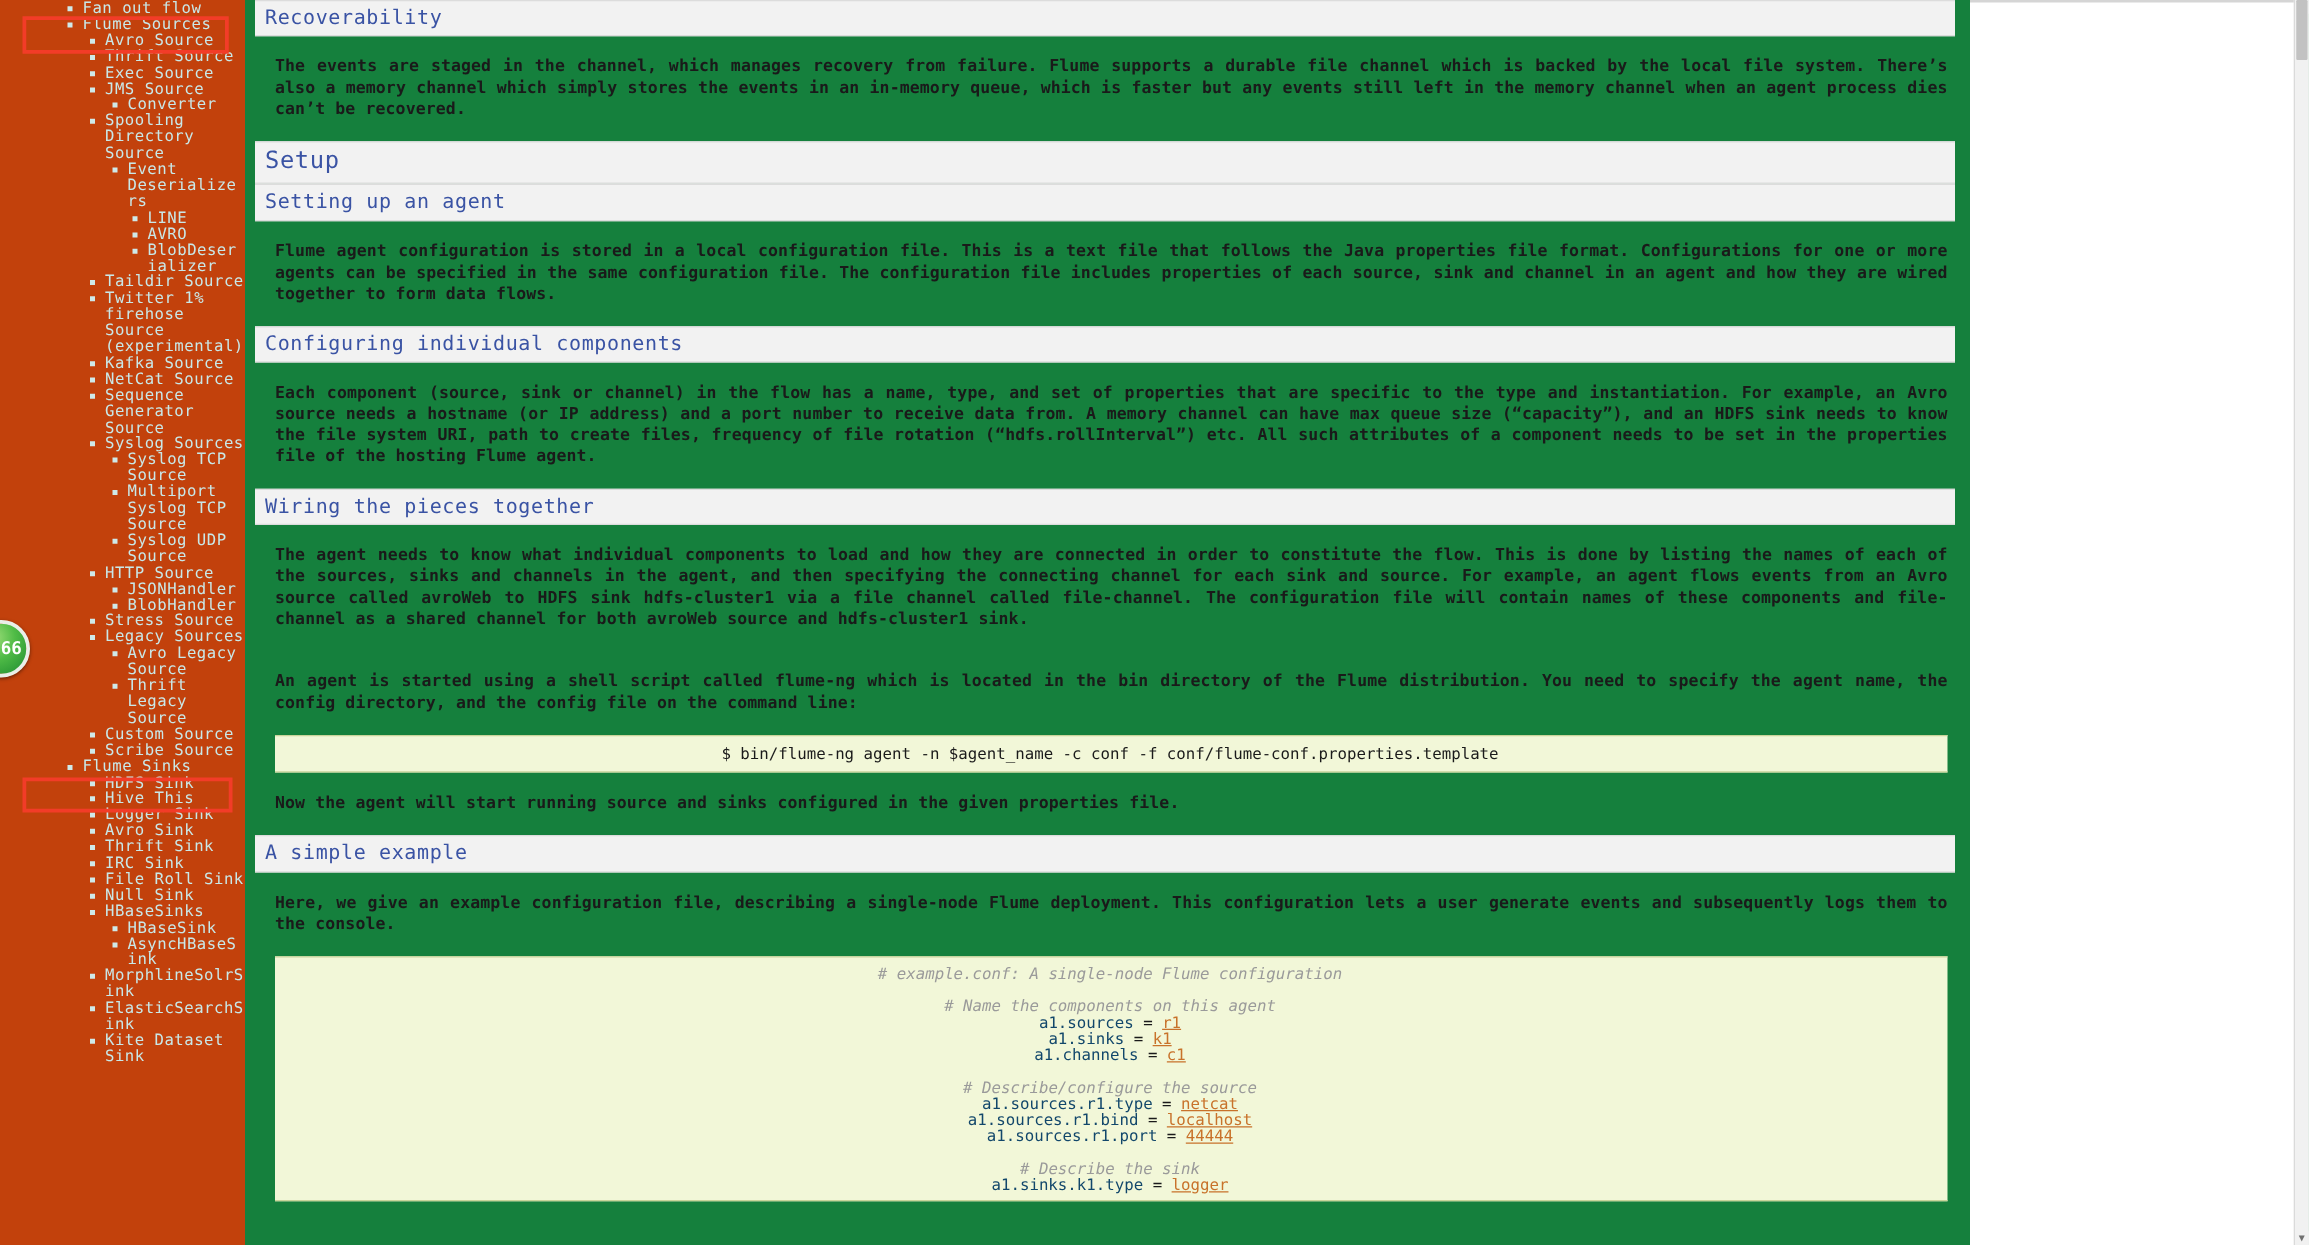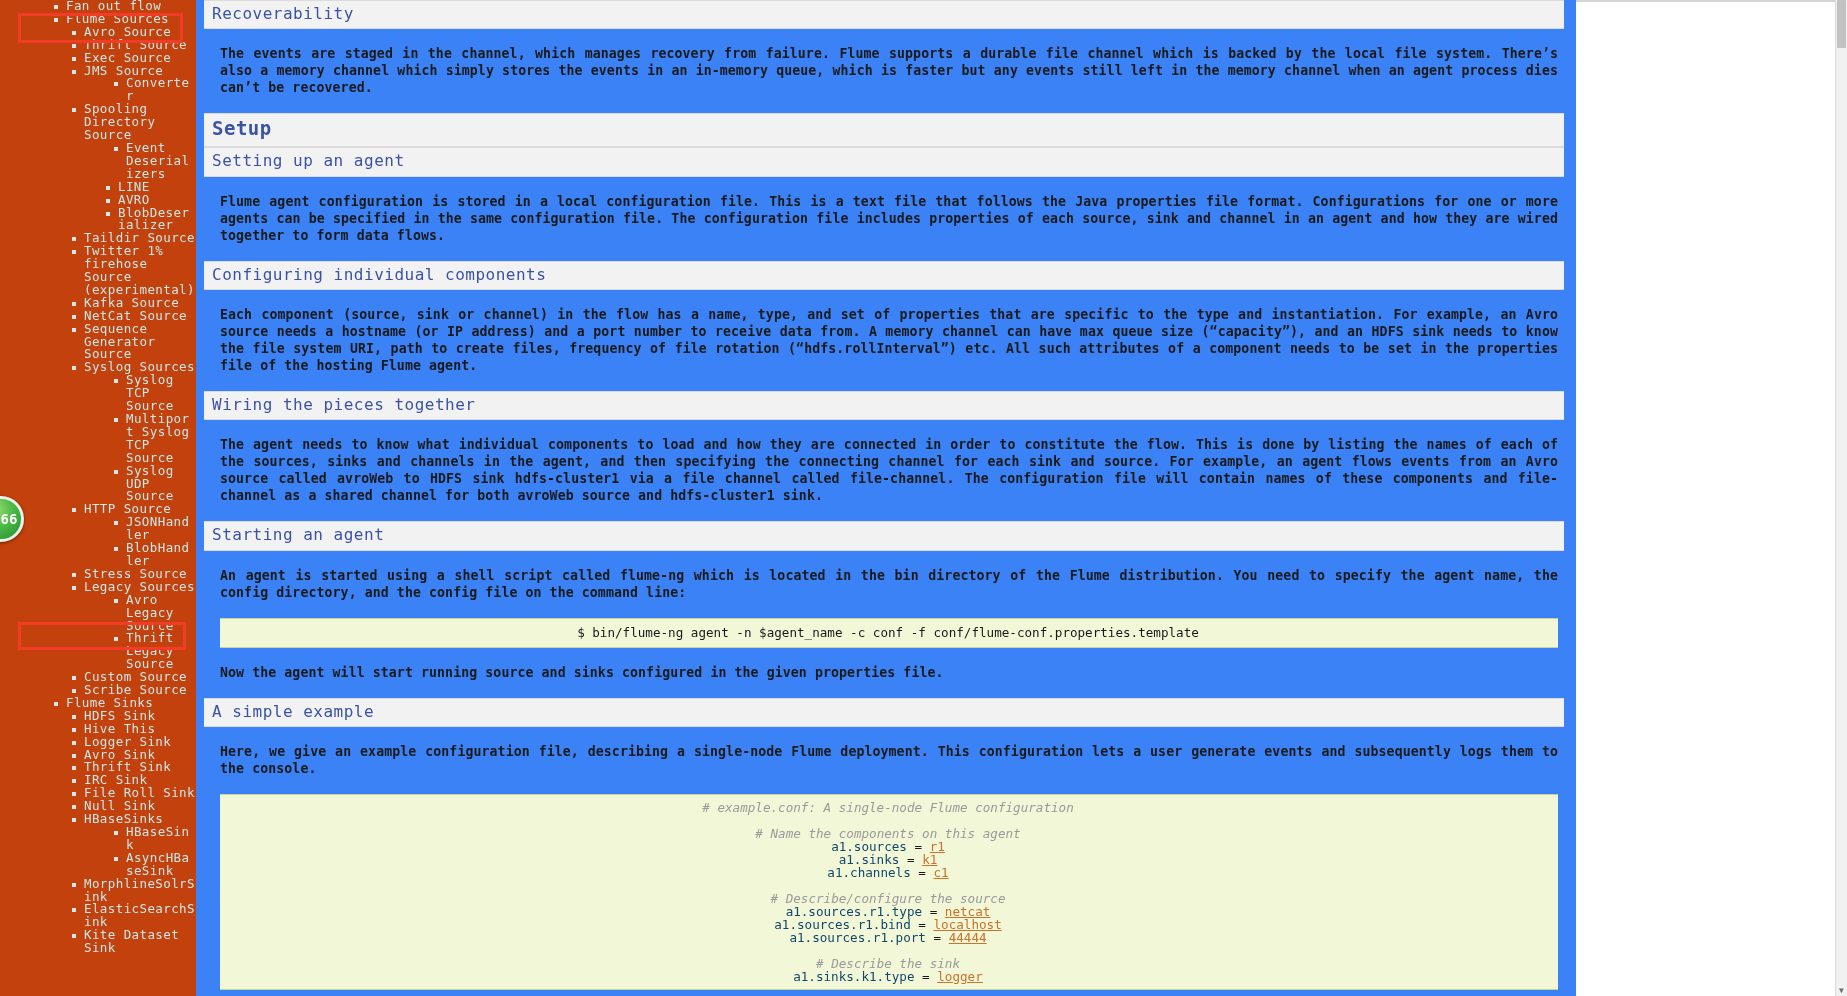--- a/index.html
+++ b/index.html
@@ -31,21 +31,21 @@
   .nav .bullet{
     position:absolute;
     width:4px;height:4px;background:#cfe9e9;
     top:5px;
   }
   
   .l1{padding-left:66px;}
   .l1>.bullet{left:54px;}
   .l2{padding-left:84px;}
   .l2>.bullet{left:72px;}
-  .l3{padding-left:102px;margin-left:24px;}
+  .l3{padding-left:102px;}
   .l3>.bullet{left:90px;}
   .l4{padding-left:118px;}
   .l4>.bullet{left:106px;}
 
   .red-box{
     position:absolute;
     border:3px solid #f23c28;
     box-sizing:border-box;
     pointer-events:none;
   }
@@ -61,28 +61,28 @@
     color:#ffffff;
     font-size:14px;font-weight:bold;
     display:flex;align-items:center;justify-content:center;
     padding-left:16px;box-sizing:border-box;
   }
 
   
   .main{
     position:absolute;left:196px;top:0;
     width:1380px;height:996px;
-    background:#3b82f6;
+    background:#15803d;
     overflow:hidden;
   }
   .inner{padding:0 12px 0 8px;}
 
   h2.sec{
     margin:0;
-    font-weight:bold;
+    font-weight:normal;
     font-size:19px;
     color:#3a53a4;
     background:#f2f2f2;
     border-top:1px solid #dcdcdc;
     border-bottom:1px solid #dcdcdc;
     padding:4px 0 6px 8px;
     letter-spacing:.5px;
     line-height:1.15;
   }
   h3.sub{
@@ -355,21 +355,20 @@
 
       <h3 class="sub">Setting up an agent</h3>
       <p class="para">Flume agent configuration is stored in a local configuration file. This is a text file that follows the Java properties file format. Configurations for one or more agents can be specified in the same configuration file. The configuration file includes properties of each source, sink and channel in an agent and how they are wired together to form data flows.</p>
 
       <h3 class="sub">Configuring individual components</h3>
       <p class="para">Each component (source, sink or channel) in the flow has a name, type, and set of properties that are specific to the type and instantiation. For example, an Avro source needs a hostname (or IP address) and a port number to receive data from. A memory channel can have max queue size (“capacity”), and an HDFS sink needs to know the file system URI, path to create files, frequency of file rotation (“hdfs.rollInterval”) etc. All such attributes of a component needs to be set in the properties file of the hosting Flume agent.</p>
 
       <h3 class="sub">Wiring the pieces together</h3>
       <p class="para">The agent needs to know what individual components to load and how they are connected in order to constitute the flow. This is done by listing the names of each of the sources, sinks and channels in the agent, and then specifying the connecting channel for each sink and source. For example, an agent flows events from an Avro source called avroWeb to HDFS sink hdfs-cluster1 via a file channel called file-channel. The configuration file will contain names of these components and file-channel as a shared channel for both avroWeb source and hdfs-cluster1 sink.</p>
 
-      <h3 class="sub">Starting an agent</h3>
       <p class="para">An agent is started using a shell script called flume-ng which is located in the bin directory of the Flume distribution. You need to specify the agent name, the config directory, and the config file on the command line:</p>
       <div class="codeblock cmd">$ bin/flume-ng agent -n $agent_name -c conf -f conf/flume-conf.properties.template</div>
       <p class="para">Now the agent will start running source and sinks configured in the given properties file.</p>
 
       <h3 class="sub">A simple example</h3>
       <p class="para">Here, we give an example configuration file, describing a single-node Flume deployment. This configuration lets a user generate events and subsequently logs them to the console.</p>
       <div class="codeblock" id="config-code"><span class="cm"># example.conf: A single-node Flume configuration</span>
 <span class="blank"></span><span class="cm"># Name the components on this agent</span>
 <span class="k">a1.sources</span><span class="op"> = </span><span class="v">r1</span>
 <span class="k">a1.sinks</span><span class="op"> = </span><span class="v">k1</span>

